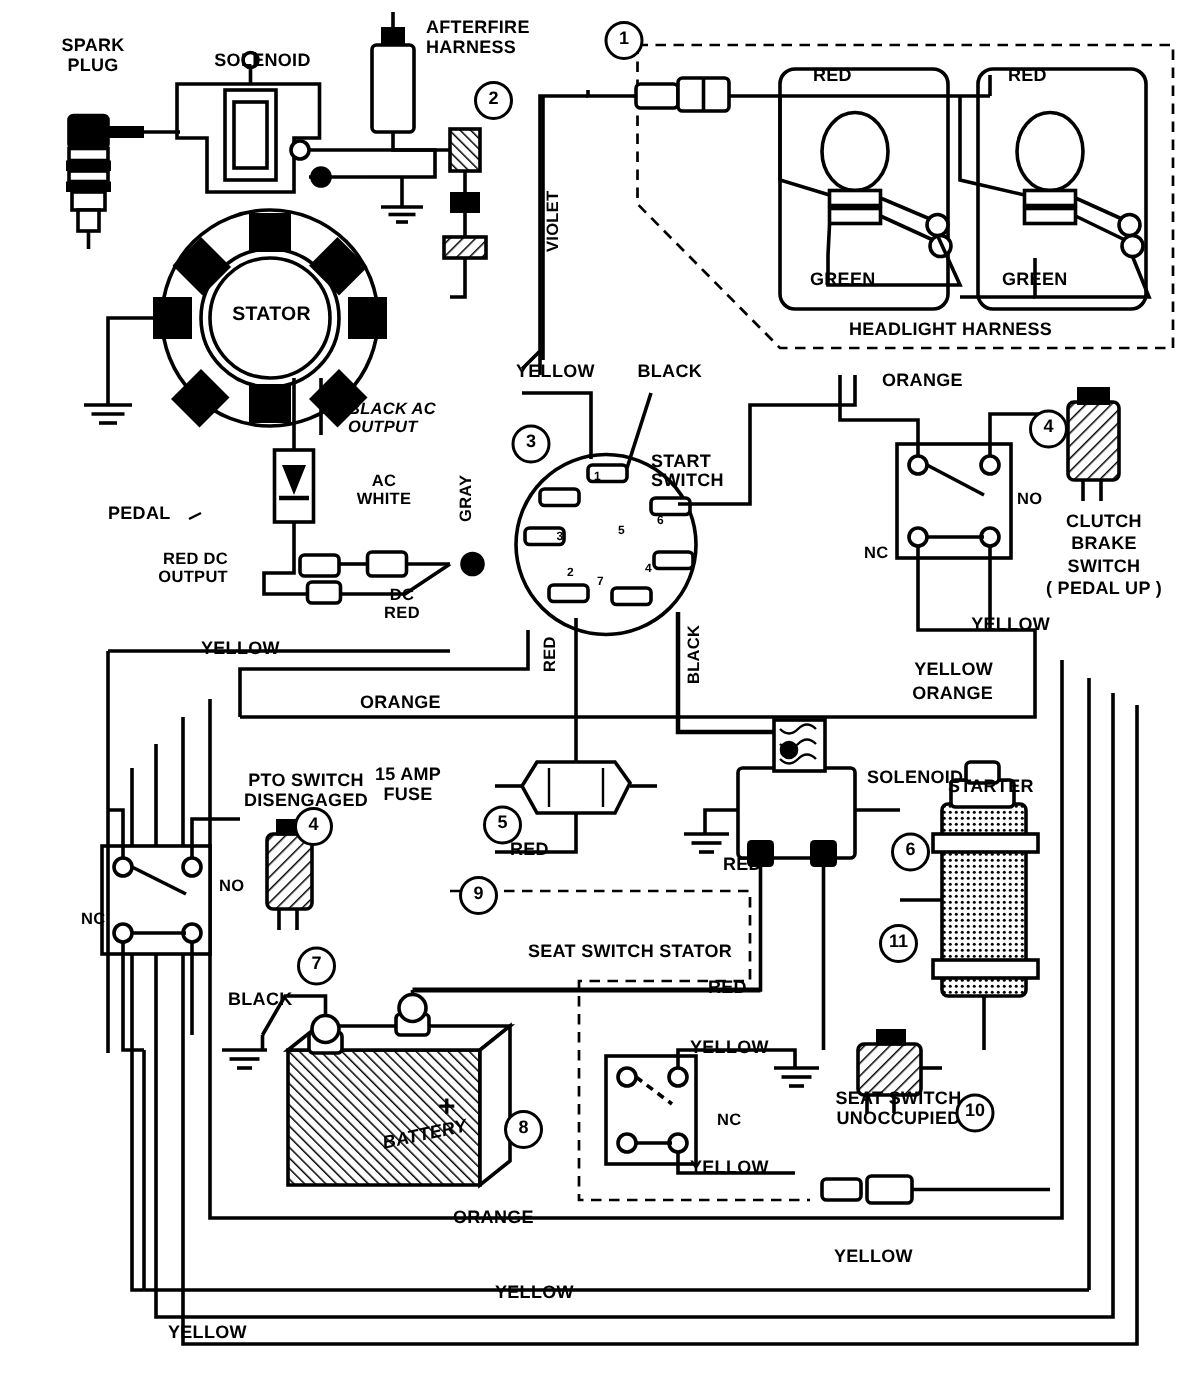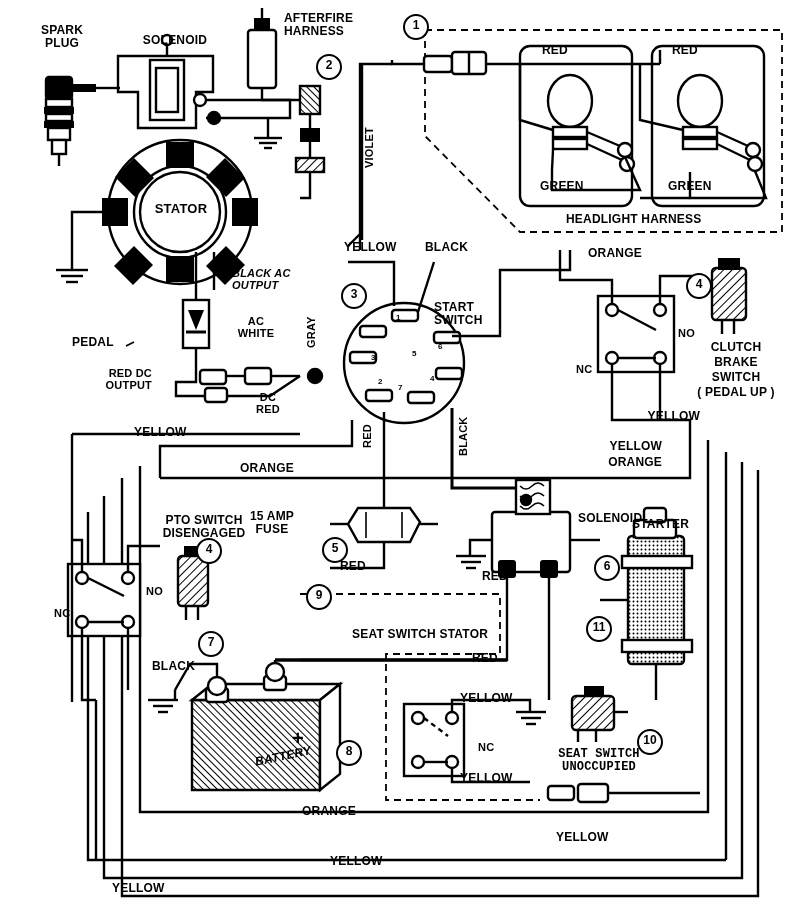--- a/index.html
+++ b/index.html
@@ -404,21 +404,21 @@
   <div class="lbl sz11" style="left:352px;top:628px;">SEAT SWITCH STATOR</div>
   <div class="lbl sz11" style="left:472px;top:652px;">RED</div>
 
   <div class="lbl sz11" style="left:152px;top:660px;">BLACK</div>
   <div class="lbl sz11" style="left:292px;top:728px;font-size:20px;">+</div>
 
   <div class="lbl sz11" style="left:460px;top:692px;">YELLOW</div>
   <div class="lbl sz11" style="left:460px;top:772px;">YELLOW</div>
   <div class="lbl sz10" style="left:478px;top:742px;">NC</div>
 
-  <div class="lbl c sz11" style="left:544px;top:748px;width:110px;white-space:pre-line;font-family:Liberation Mono, monospace;">SEAT SWITCH
+  <div class="lbl c sz11" style="left:544px;top:726px;width:110px;white-space:pre-line;">SEAT SWITCH
 UNOCCUPIED</div>
 
   <div class="lbl sz11" style="left:302px;top:805px;">ORANGE</div>
   <div class="lbl sz11" style="left:556px;top:831px;">YELLOW</div>
   <div class="lbl sz11" style="left:330px;top:855px;">YELLOW</div>
   <div class="lbl sz11" style="left:112px;top:882px;">YELLOW</div>
 
   <div class="lbl sz11" style="left:254px;top:756px;font-style:italic;transform:rotate(-12deg);transform-origin:left top;">BATTERY</div>
 
   <div class="num" style="left:396px;top:313px;">1</div>

